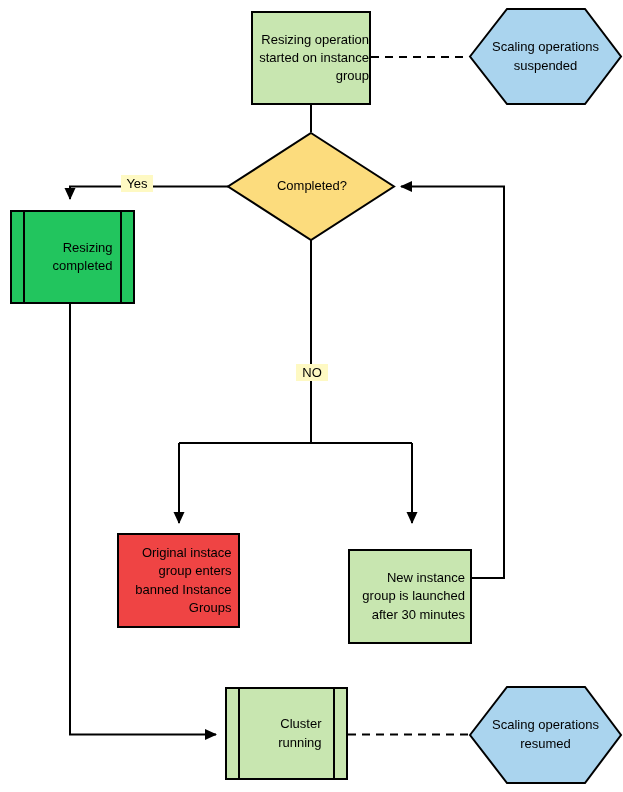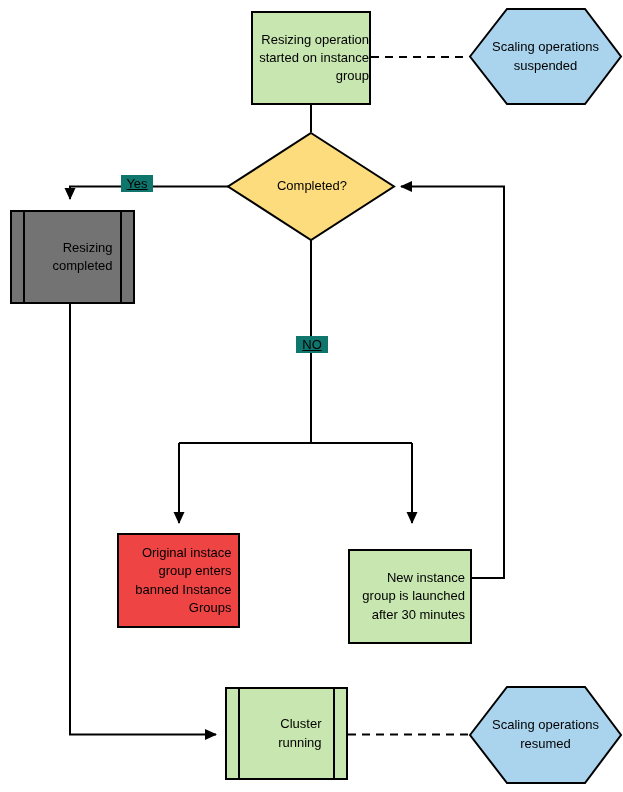--- a/index.html
+++ b/index.html
@@ -32,25 +32,24 @@
   .vline.l{left:11px;}
   .vline.r{right:11px;}
   .overlay-label{
     position:absolute;
     display:flex;align-items:center;justify-content:center;
     text-align:center;
     font-size:13px;line-height:1.4;
   }
   .edge-label{
     position:absolute;
-    background:#0f766e;
+    background:#fef9c3;
     font-size:13px;
     text-align:center;
     padding:1px 2px;
-    text-decoration:underline;
   }
 </style>
 </head>
 <body>
 
 <div class="stage">
 
   <svg class="layer" width="623" height="792" viewBox="0 0 623 792">
     <defs>
       <marker id="arrow" markerUnits="userSpaceOnUse" markerWidth="13" markerHeight="12" refX="11" refY="5.5" orient="auto">
@@ -73,21 +72,21 @@
 
     <polygon class="shape" points="470,56.5 507,9 585,9 621,56.5 585,104 507,104" fill="#aad4ee"></polygon>
 
     <polygon class="shape" points="470,735 507,687 585,687 621,735 585,783 507,783" fill="#aad4ee"></polygon>
   </svg>
 
   <div class="node" style="left: 251px; top: 11px; width: 120px; height: 94px; background-color: rgb(200, 230, 176);">
     <span class="label">Resizing operation started on instance group</span>
   </div>
 
-  <div class="node" style="left: 10px; top: 210px; width: 125px; height: 94px; background-color: #737373;">
+  <div class="node" style="left: 10px; top: 210px; width: 125px; height: 94px; background-color: #22c55e;">
     <span class="vline l"></span>
     <span class="vline r"></span>
     <span class="label" style="max-width:80px;">Resizing completed</span>
   </div>
 
   <div class="node" style="left: 117px; top: 533px; width: 123px; height: 95px; background-color: #ef4444;">
     <span class="label" style="max-width:106px;">Original instace group enters banned Instance Groups</span>
   </div>
 
   <div class="node" style="left: 348px; top: 533px; width: 124px; height: 95px; background-color: rgb(200, 230, 176); margin-top: 16px;">
@@ -100,15 +99,15 @@
     <span class="label" style="max-width:70px;">Cluster running</span>
   </div>
 
   <div class="overlay-label" style="left:252px;top:133px;width:120px;height:107px;">Completed?</div>
 
   <div class="overlay-label" style="left:479px;top:693px;width:133px;height:83px;">Scaling operations resumed</div>
 
   <div class="overlay-label" style="left:479px;top:15px;width:133px;height:83px;">Scaling operations suspended</div>
 
   <span class="edge-label" style="left:121px;top:175px;width:28px;">Yes</span>
-  <span class="edge-label" style="left:296px;top:336px;width:28px;">NO</span>
+  <span class="edge-label" style="left:296px;top:364px;width:28px;">NO</span>
 
 </div>
 
 </body></html>

